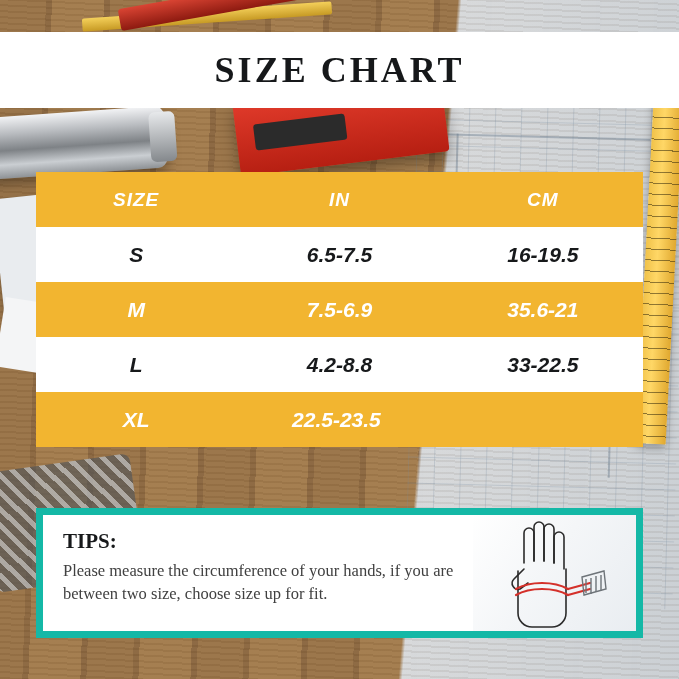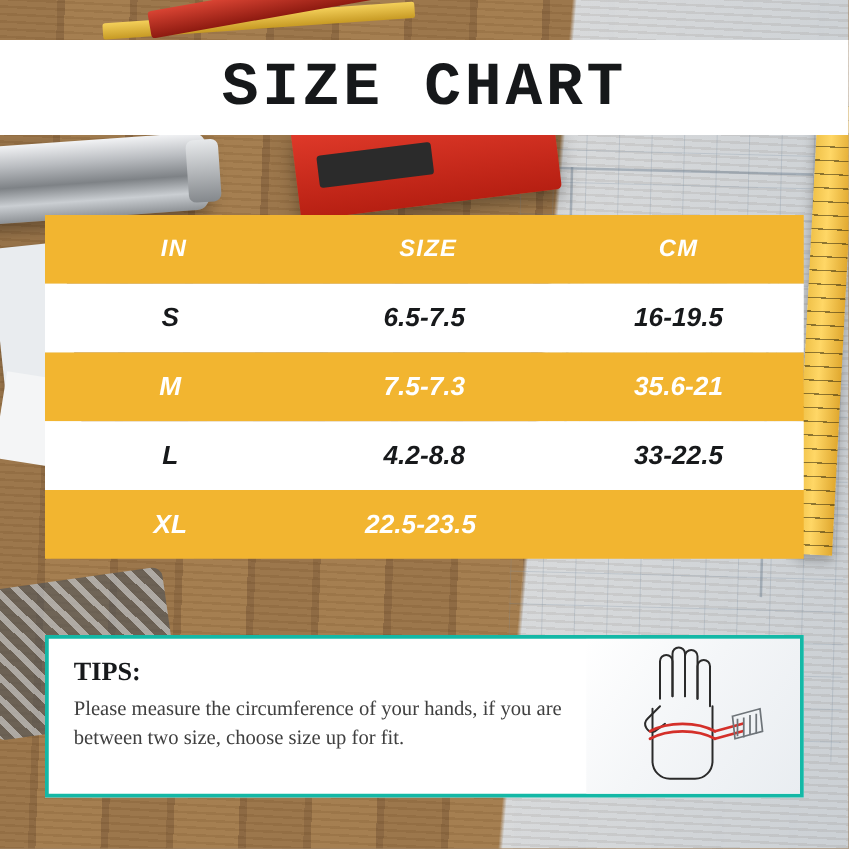--- a/index.html
+++ b/index.html
@@ -155,23 +155,23 @@
     background: #ffffff;
   }
 
   .title {
     position: absolute;
     top: 32px; left: 0; right: 0;
     height: 76px;
     display: flex;
     align-items: center;
     justify-content: center;
-    font-family: Liberation Mono, monospace;
+    font-family: Liberation Serif, serif;
     font-weight: 700;
-    font-size: 49px;
+    font-size: 36px;
     letter-spacing: 3px;
     color: #16181a;
     text-transform: uppercase;
   }
 
   
   .table {
     position: absolute;
     left: 36px;
     top: 172px;
@@ -206,21 +206,21 @@
   .c-cm   { width: 33%; }
 
   
   .tips {
     position: absolute;
     left: 36px;
     top: 508px;
     width: 607px;
     height: 130px;
     background: #ffffff;
-    border: 3px solid #14b8a6;
+    border: 7px solid #14b8a6;
     display: flex;
     overflow: hidden;
     justify-content: center;
   }
   .tips-text {
     padding: 14px 16px 10px 20px;
     width: 430px;
   }
   .tips-title {
     font-family: "Liberation Serif", serif;
@@ -263,34 +263,34 @@
   <div class="paper-a"></div>
   <div class="paper-b"></div>
   <div class="chain"></div>
 
   <div class="card"></div>
   <div class="title">SIZE CHART</div>
 
   <div class="table">
 
     <div class="row header">
+      <div class="cell c-size">SIZE</div>
       <div class="cell c-in">IN</div>
-      <div class="cell c-size">SIZE</div>
       <div class="cell c-cm">CM</div>
     </div>
 
     <div class="row odd">
       <div class="cell c-size">S</div>
       <div class="cell c-in">6.5-7.5</div>
       <div class="cell c-cm">16-19.5</div>
     </div>
 
     <div class="row even">
       <div class="cell c-size">M</div>
-      <div class="cell c-in">7.5-7.3</div>
+      <div class="cell c-in">7.5-6.9</div>
       <div class="cell c-cm">35.6-21</div>
     </div>
 
     <div class="row odd">
       <div class="cell c-size">L</div>
       <div class="cell c-in">4.2-8.8</div>
       <div class="cell c-cm">33-22.5</div>
     </div>
 
     <div class="row even">

